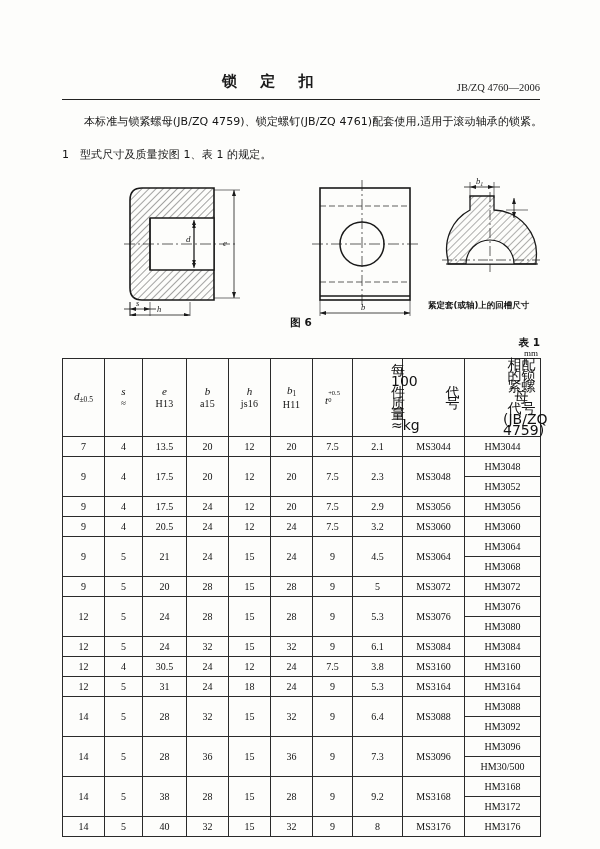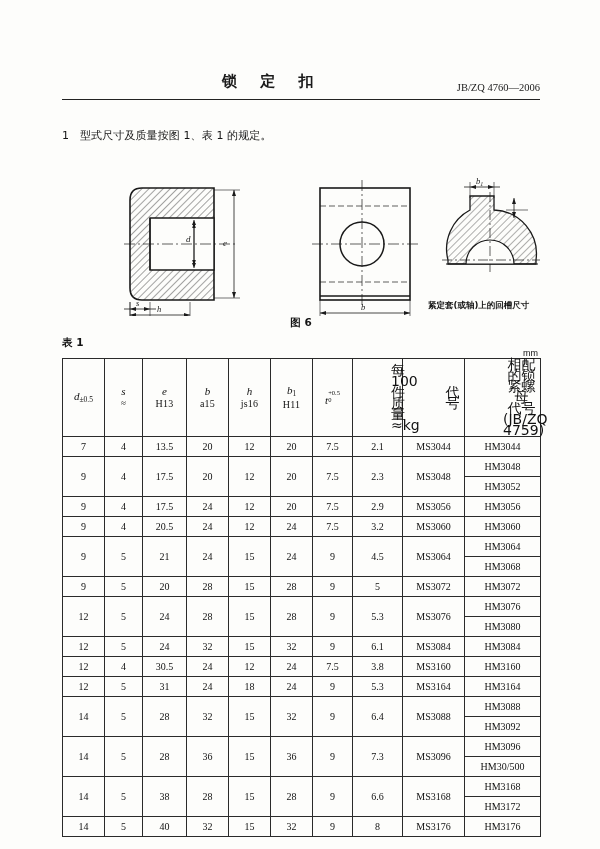--- a/index.html
+++ b/index.html
@@ -118,31 +118,31 @@
     left: 0;
     top: 0;
   }
 
   
   .table-title {
     position: absolute;
     left: 62px;
     top: 336px;
     width: 478px;
-    text-align: left;
+    text-align: right;
     font-size: 10.5px;
     font-weight: bold;
     color: #141414;
   }
   .unit-note {
     position: absolute;
     right: 62px;
     top: 348px;
     font-size: 9px;
-    font-family: Liberation Sans, sans-serif;
+    font-family: Liberation Serif, serif;
     color: #141414;
   }
 
   table.spec {
     position: absolute;
     left: 62px;
     top: 358px;
     width: 478px;
     border-collapse: collapse;
     font-size: 9.5px;
@@ -219,20 +219,21 @@
 
 <div class="page">
 
   <div class="header">
     <div class="doc-title">锁 定 扣</div>
     <div class="std-number">JB/ZQ 4760—2006</div>
     <div class="header-rule"></div>
   </div>
 
   <div class="body-text">
+    <div class="para-1">本标准与锁紧螺母(JB/ZQ 4759)、锁定螺钉(JB/ZQ 4761)配套使用,适用于滚动轴承的锁紧。</div>
     <div class="clause">
       <span class="num">1</span><span>型式尺寸及质量按图 1、表 1 的规定。</span>
     </div>
   </div>
 
   <div class="figure-area">
 
     <svg class="drawing" width="478" height="140" viewBox="0 0 478 140">
       <defs>
         <pattern id="hatch" patternUnits="userSpaceOnUse" width="5" height="5" patternTransform="rotate(45)">
@@ -575,21 +576,21 @@
           <td>HM30/500</td>
         </tr>
         <tr>
           <td rowspan="2">14</td>
           <td rowspan="2">5</td>
           <td rowspan="2">38</td>
           <td rowspan="2">28</td>
           <td rowspan="2">15</td>
           <td rowspan="2">28</td>
           <td rowspan="2">9</td>
-          <td rowspan="2">6.6</td>
+          <td rowspan="2">9.2</td>
           <td rowspan="2">MS3168</td>
           <td>HM3168</td>
         </tr>
         <tr>
           <td>HM3172</td>
         </tr>
         <tr>
           <td>14</td>
           <td>5</td>
           <td>40</td>

